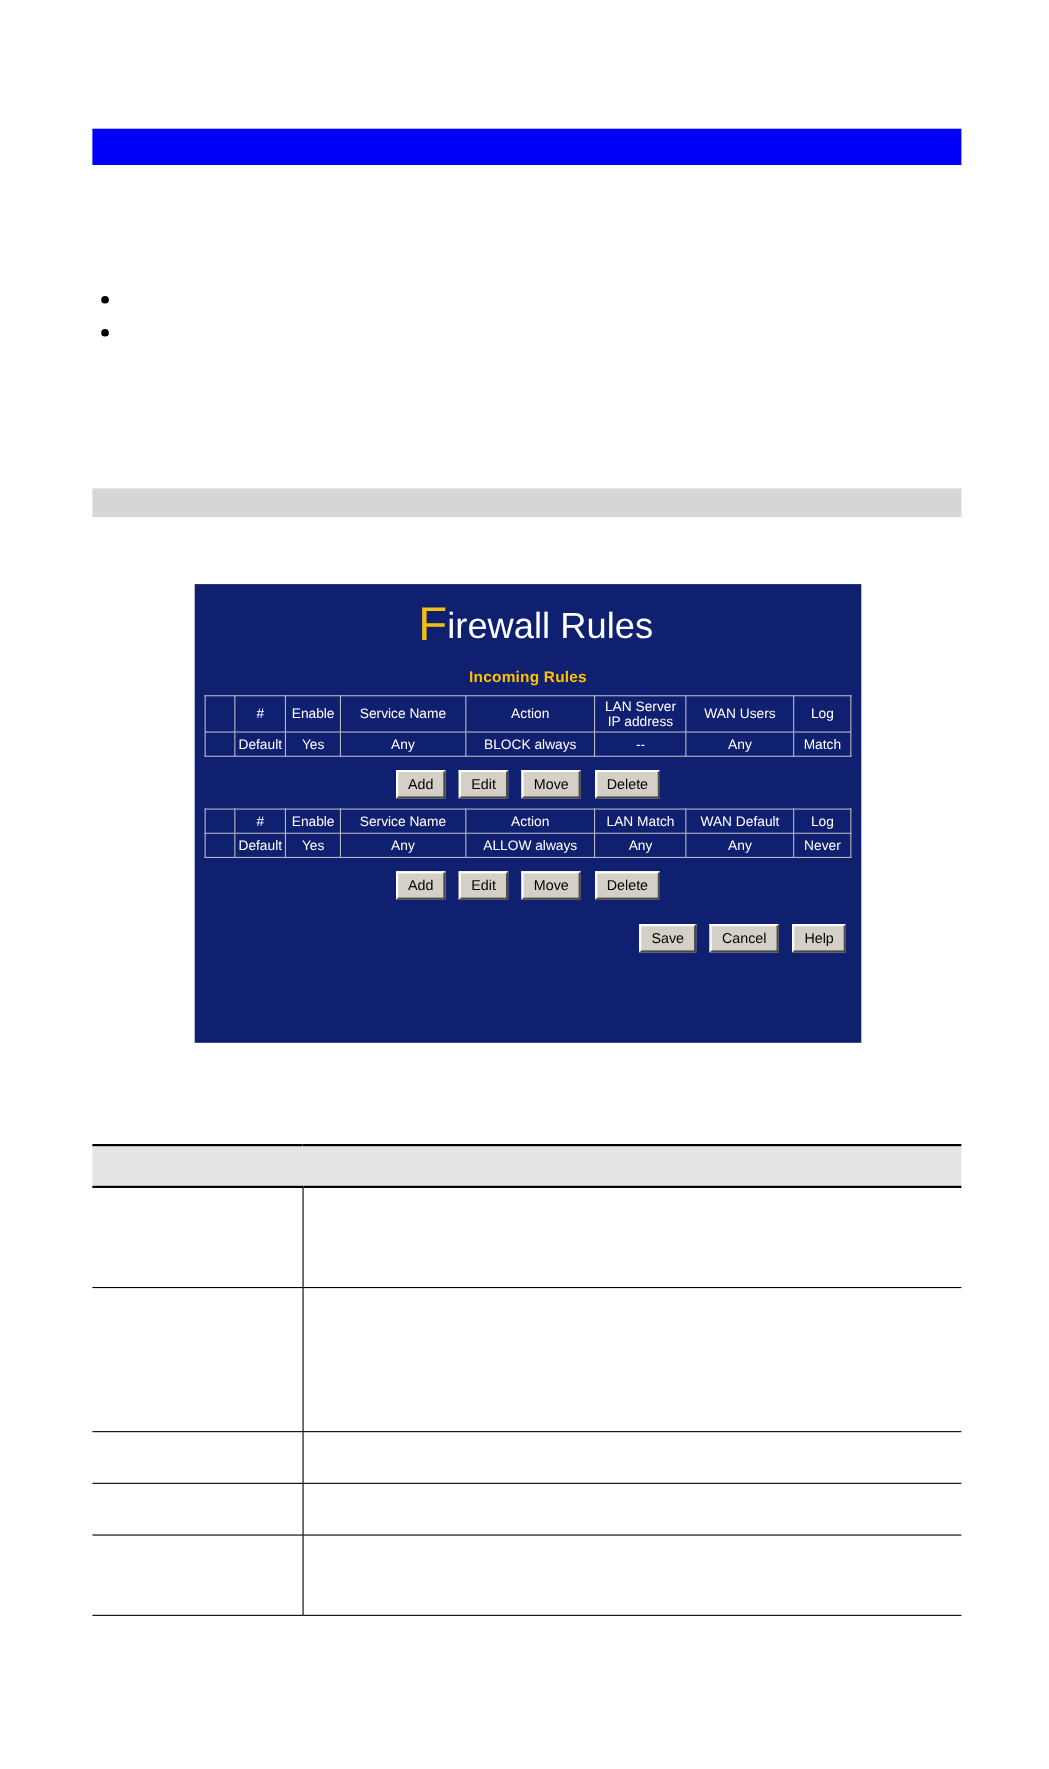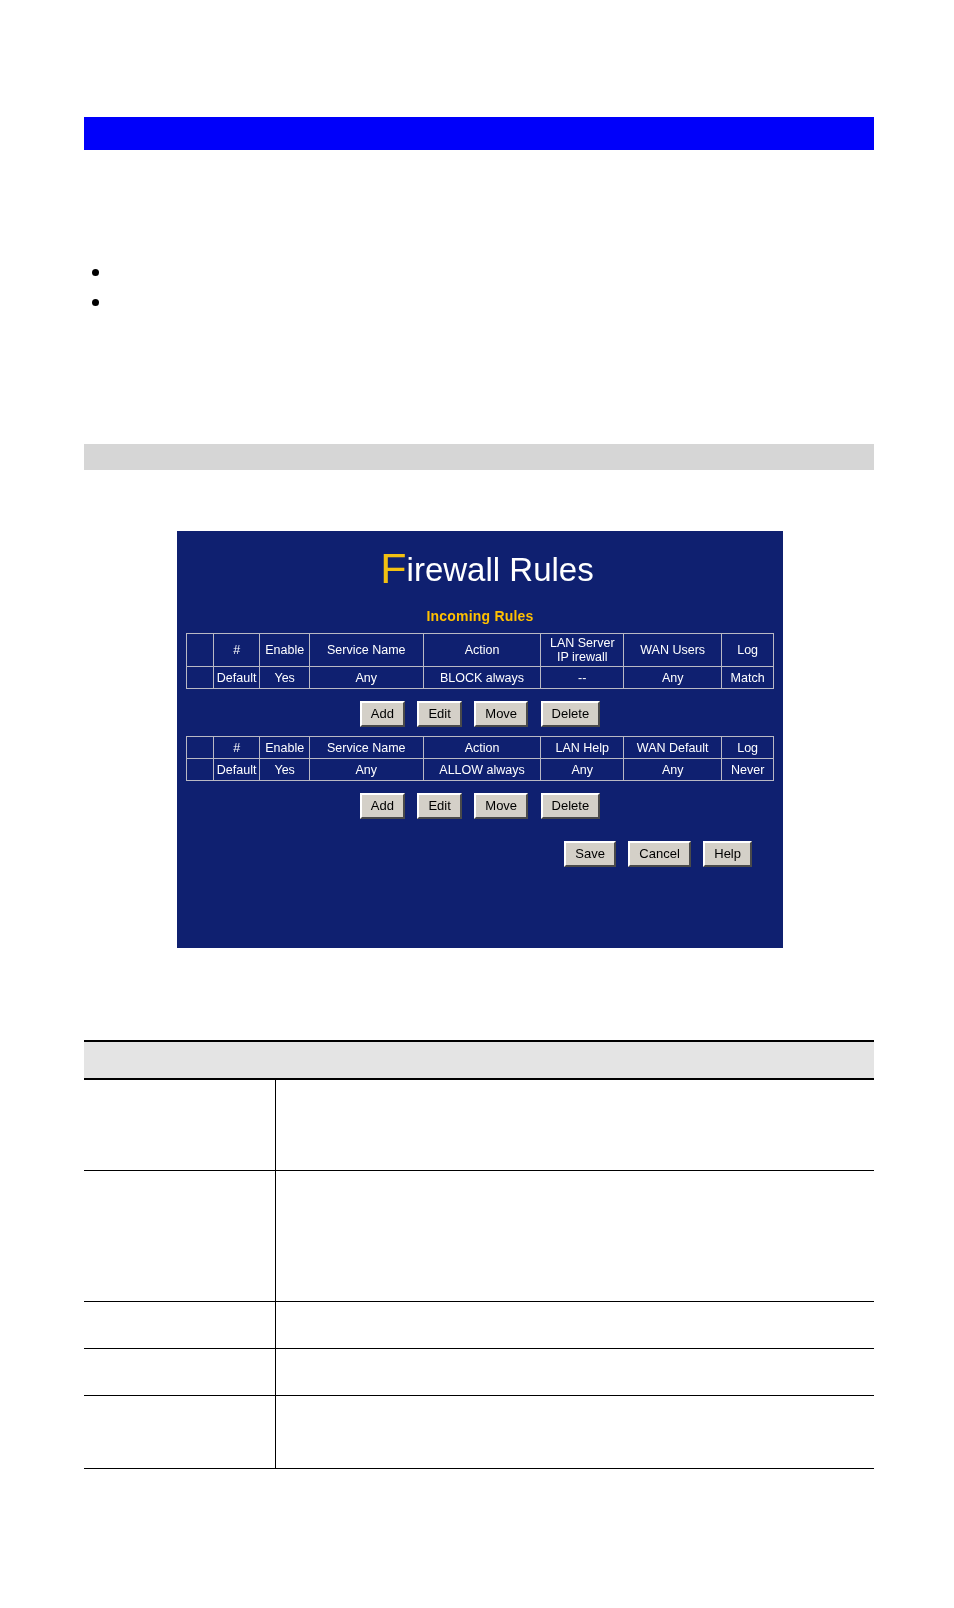--- a/index.html
+++ b/index.html
@@ -165,21 +165,21 @@
   .col-lan   { width: 80px; }
   .col-wan   { width: 95px; }
   .col-log   { width: 50px; }
 
   .btn-row {
     text-align: center;
     margin-top: 12px;
   }
   .btn-row.right {
     text-align: right;
-    padding-right: 27px;
+    padding-right: 10px;
     margin-top: 22px;
   }
   .win-btn {
     display: inline-block;
     background: #d4d0c8;
     color: #000000;
     font-family: "Liberation Sans", sans-serif;
     font-size: 13px;
     line-height: 15px;
     padding: 3px 9px 4px 9px;
@@ -278,21 +278,21 @@
       </colgroup>
       <thead>
         <tr>
           <td></td>
           <td>#</td>
           <td>Enable</td>
           <td>Service Name</td>
           <td>Action</td>
           <td>
             <span>LAN Server</span><br>
-            <span>IP irewall</span>
+            <span>IP address</span>
           </td>
           <td>WAN Users</td>
           <td>Log</td>
         </tr>
       </thead>
       <tbody>
         <tr>
           <td></td>
           <td>Default</td>
           <td>Yes</td>
@@ -324,21 +324,21 @@
           <col class="col-wan">
           <col class="col-log">
       </colgroup>
       <thead>
         <tr>
           <td style="height:17px"></td>
           <td style="height:17px">#</td>
           <td style="height:17px">Enable</td>
           <td style="height:17px">Service Name</td>
           <td style="height:17px">Action</td>
-          <td style="height:17px">LAN Help</td>
+          <td style="height:17px">LAN Match</td>
           <td style="height:17px">WAN Default</td>
           <td style="height:17px">Log</td>
         </tr>
       </thead>
       <tbody>
         <tr>
           <td></td>
           <td>Default</td>
           <td>Yes</td>
           <td>Any</td>

